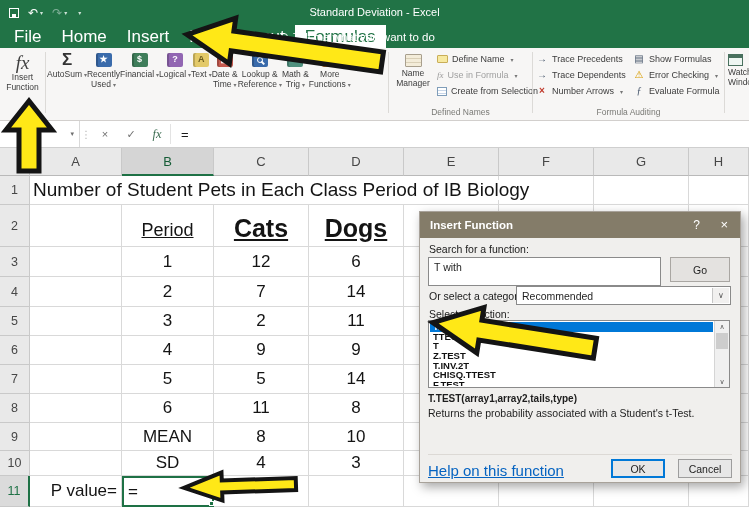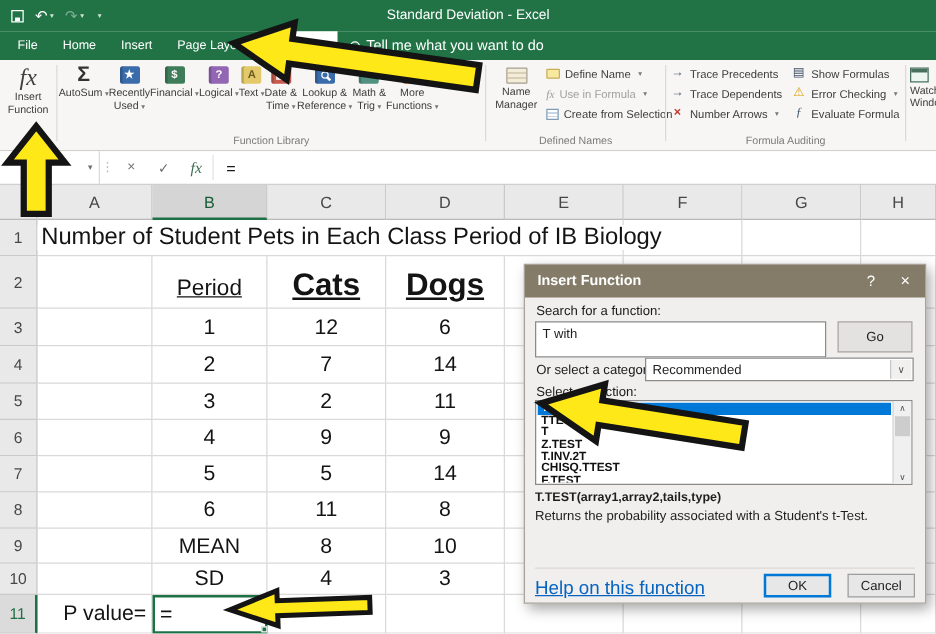--- a/index.html
+++ b/index.html
@@ -13,21 +13,21 @@
   .qat-btn{display:flex;align-items:center;font-size:12px;color:#fff;line-height:1}
   .qat-btn .dd{font-size:6px;margin-left:2px;color:#cfe3d8}
   .qat-btn.dim{color:#7fae97}
   .save-ic{display:inline-block;width:10px;height:10px;border:1.5px solid #fff;position:relative}
   .save-ic::after{content:"";position:absolute;left:2px;bottom:0;width:4px;height:3px;background:#fff}
   .win-title{position:absolute;left:50%;transform:translateX(-50%);top:0;height:25px;line-height:25px;color:#fff;font-size:11px;white-space:nowrap}
 
   
   .tabrow{position:absolute;left:0;top:25px;width:749px;height:23px;background:#217346}
   .tabs{display:flex;height:23px;padding-left:4px}
-  .tab{height:23px;line-height:23px;padding:0 10px;color:#fff;font-size:10px;white-space:nowrap}
+  .tab{height:23px;line-height:23px;padding:0 10px;color:#fff;font-size:17px;white-space:nowrap}
   .tab.sel{background:#fff;color:#217346}
   .tellme{position:absolute;left:280px;top:0;height:23px;display:flex;align-items:center;gap:5px;color:#fff;font-size:11.5px;white-space:nowrap}
   .bulb{display:inline-block;width:8px;height:8px;border:1px solid #fff;border-radius:50%;position:relative}
   .bulb::after{content:"";position:absolute;left:1.5px;bottom:-3px;width:3px;height:2px;background:#fff}
 
   
   .ribbon{position:absolute;left:0;top:48px;width:749px;height:73px;background:#f7f6f5;border-bottom:1px solid #d2cfcd}
   .vsep{position:absolute;top:4px;bottom:7px;width:1px;background:#dcdad7}
   .grp-label{position:absolute;bottom:3px;left:0;right:0;text-align:center;font-size:8.5px;color:#7a7a76;white-space:nowrap}
   .big-btn{display:flex;flex-direction:column;align-items:center;font-size:8.5px;color:#3c3c3c;line-height:9.5px;text-align:center}
@@ -225,21 +225,20 @@
             <span>Trig<span class="ddc">▾</span></span>
           </div>
           <div class="flbtn">
             <div class="icn">
               <span class="book" style="background: rgb(224, 138, 60);">…</span>
             </div>
             <span>More</span>
             <span>Functions<span class="ddc">▾</span></span>
           </div>
         </div>
-      <div class="grp-label">Function Library</div>
     </div>
     <div class="vsep" style="left:388px"></div>
 
     <div id="grp-dn">
       <div class="big-btn">
         <span class="nm-ic"></span>
         <span>Name</span>
         <span>Manager</span>
       </div>
       <div class="dn-items">

